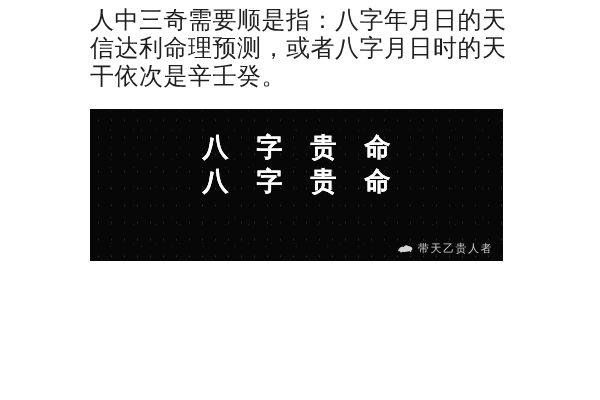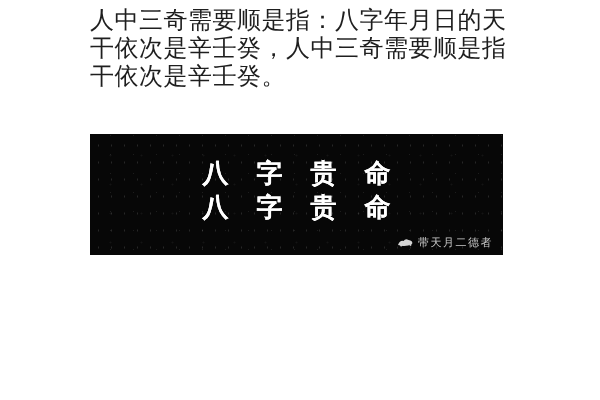--- a/index.html
+++ b/index.html
@@ -35,30 +35,31 @@
   }
   .para-second {
     margin-top: 16px;
     letter-spacing: 2px;
   }
   .para-second strong {
     font-weight: 700;
   }
   .banner {
     position: relative;
-    margin-top: 44px;
+    margin-top: 19px;
     width: 413px;
-    height: 121px;
+    height: 152px;
     background-color: #070707;
     background-image:
       radial-gradient(rgba(255,255,255,0.13) 0.5px, transparent 1px),
       radial-gradient(rgba(255,255,255,0.09) 0.5px, transparent 1px),
       radial-gradient(rgba(255,255,255,0.05) 0.7px, transparent 1.3px);
     background-size: 13px 17px, 23px 19px, 31px 29px;
     background-position: 2px 3px, 9px 11px, 5px 7px;
+    font-family: Liberation Serif, serif;
   }
   .banner-title {
     padding-top: 22px;
   }
   .banner-title-line {
     text-align: center;
     color: #ffffff;
     font-size: 26px;
     font-weight: bold;
     line-height: 34px;
@@ -83,35 +84,35 @@
     display: block;
   }
 </style>
 </head>
 <body>
 
 <div class="page">
   <div class="content">
 
     <p class="para para-first">人中三奇需要顺是指：八字年月日的天
-干依次是辛壬癸，人中三奇需要顺是指
+信达利命理预测，或者八字月日时的天
 干依次是辛壬癸。</p>
 
 
     <div class="banner">
       <div class="banner-title">
         <div class="banner-title-line">八字贵命</div>
         <div class="banner-title-line">八字贵命</div>
       </div>
       <div class="watermark">
         <span>
           <svg width="17" height="9" viewBox="0 0 17 9" xmlns="http://www.w3.org/2000/svg">
             <path d="M1 7 Q3 2 6.5 3 Q8.5 0.2 11.5 2 Q16 2.6 15.2 5.8 Q10 8.8 4.5 7.8 Z" fill="#d5d5d5"></path>
             <circle cx="13.4" cy="6.8" r="1.1" fill="#d5d5d5"></circle>
             <circle cx="4.2" cy="7.4" r="1.1" fill="#d5d5d5"></circle>
           </svg>
         </span>
-        <span>带天月二德者</span>
+        <span>带天乙贵人者</span>
       </div>
     </div>
 
   </div>
 </div>
 
 </body></html>

